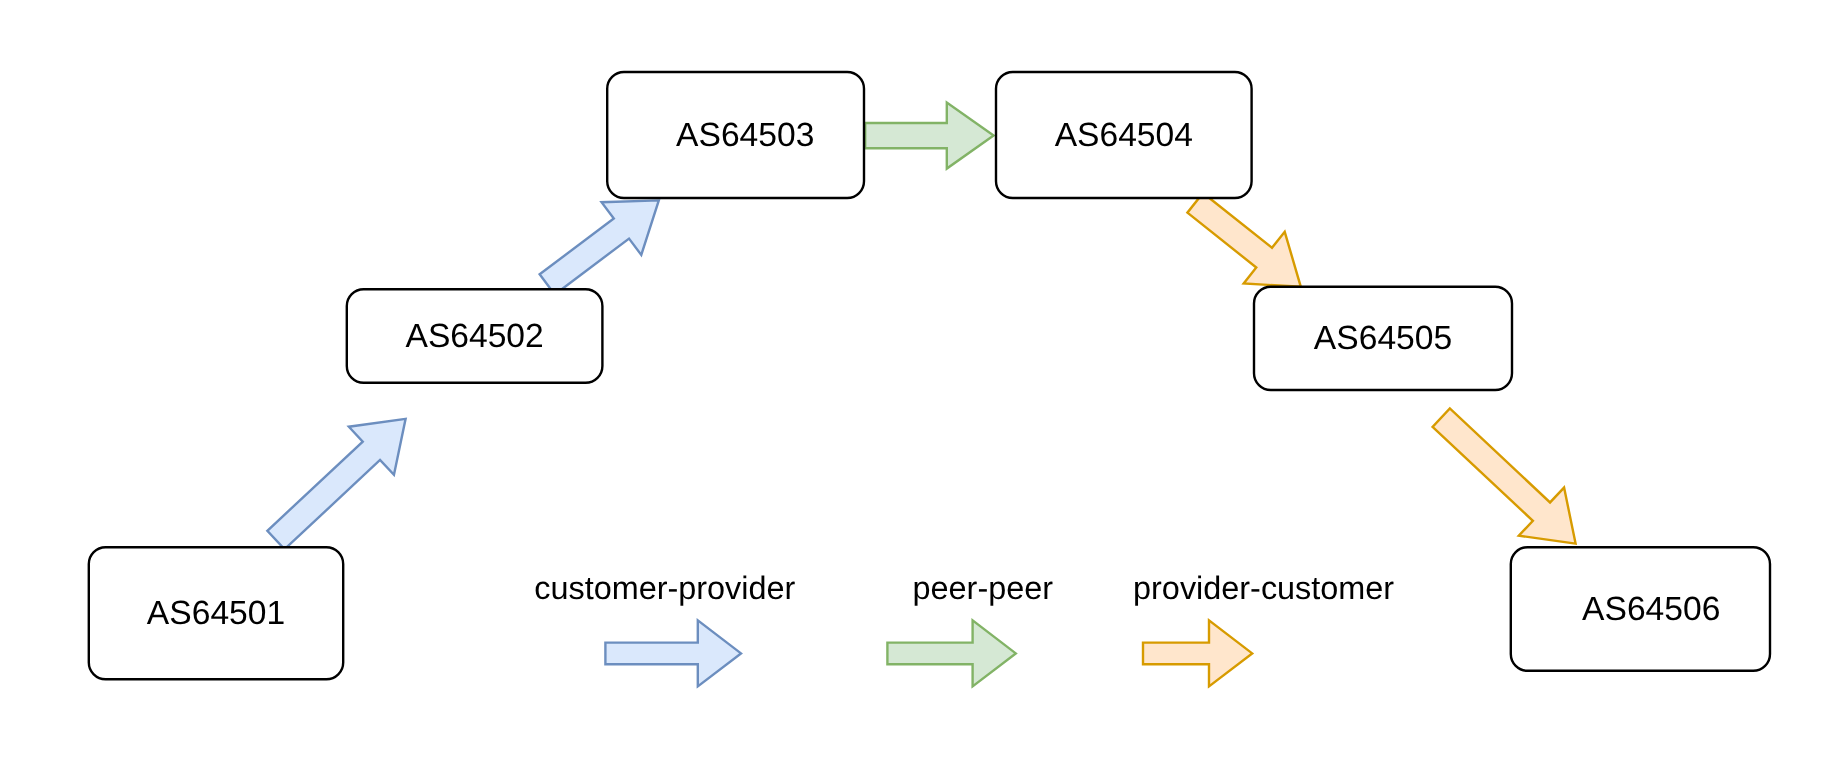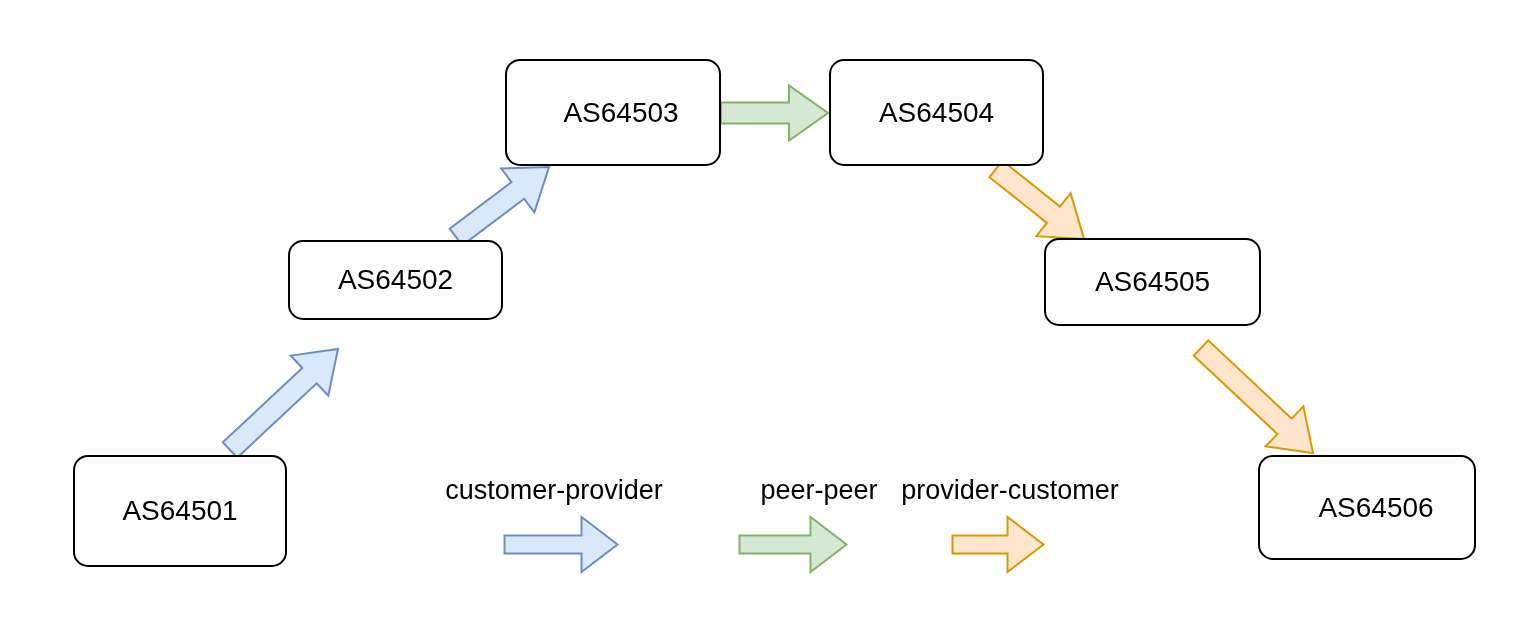--- a/index.html
+++ b/index.html
@@ -83,18 +83,18 @@
     </div>
   <div id="legend-layer">
       <div class="legend-label" style="left: 526px; top: 474px; margin-left: 28px;">customer-provider</div>
       <svg class="legend-arrow-svg" width="117" height="59" viewBox="0 0 117 59" style="left: 561px; top: 515px;">
         <polygon points="2.0,38.5 79.0,38.5 79.0,57.0 115.0,29.5 79.0,2.0 79.0,20.5 2.0,20.5" fill="#dae8fc" stroke="#6c8ebf" stroke-width="2"></polygon>
       </svg>
       <div class="legend-label" style="left: 783px; top: 474px; margin-left: 36px;">peer-peer</div>
       <svg class="legend-arrow-svg" width="111" height="59" viewBox="0 0 111 59" style="left: 793px; top: 515px;">
         <polygon points="2.0,38.5 73.0,38.5 73.0,57.0 109.0,29.5 73.0,2.0 73.0,20.5 2.0,20.5" fill="#d5e8d4" stroke="#82b366" stroke-width="2"></polygon>
       </svg>
-      <div class="legend-label" style="left: 1010px; top: 474px; text-align: right;">provider-customer</div>
+      <div class="legend-label" style="left: 1053px; top: 474px; text-align: right;">provider-customer</div>
       <svg class="legend-arrow-svg" width="95" height="59" viewBox="0 0 95 59" style="left: 998px; top: 515px;">
         <polygon points="2.0,38.5 57.0,38.5 57.0,57.0 93.0,29.5 57.0,2.0 57.0,20.5 2.0,20.5" fill="#ffe6cc" stroke="#d79b00" stroke-width="2"></polygon>
       </svg>
     </div>
 </div>
 
 </body></html>

